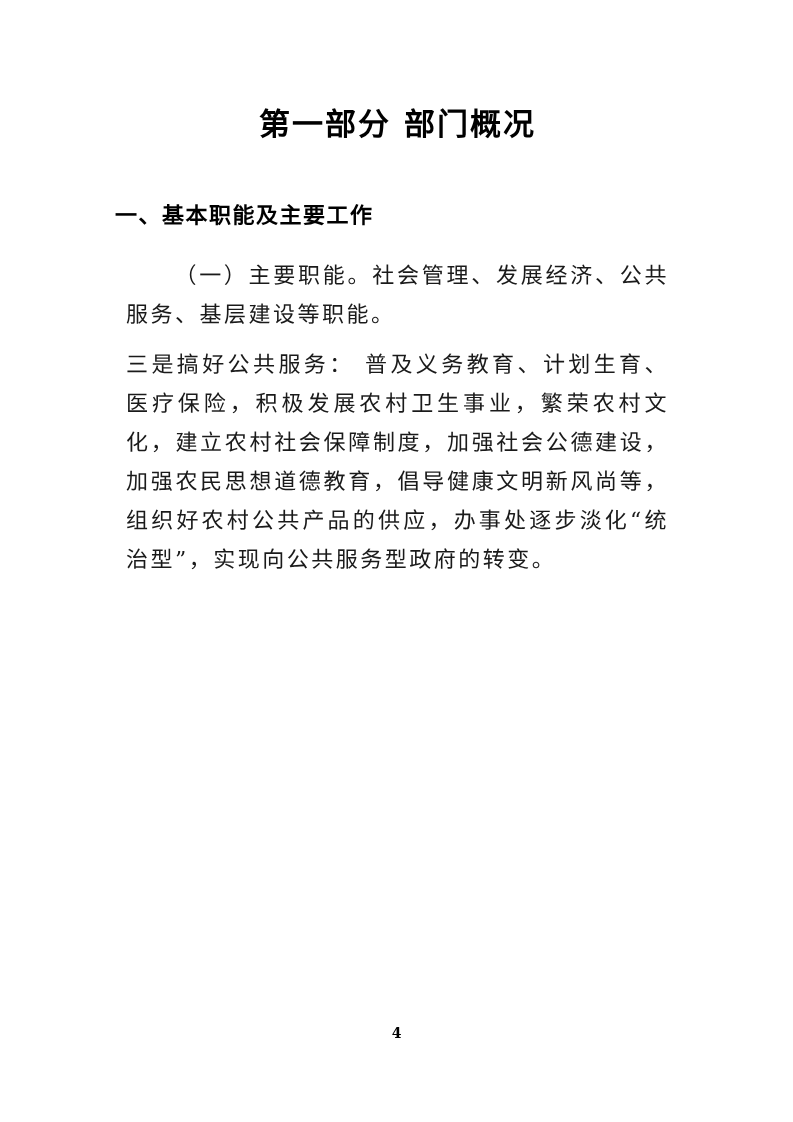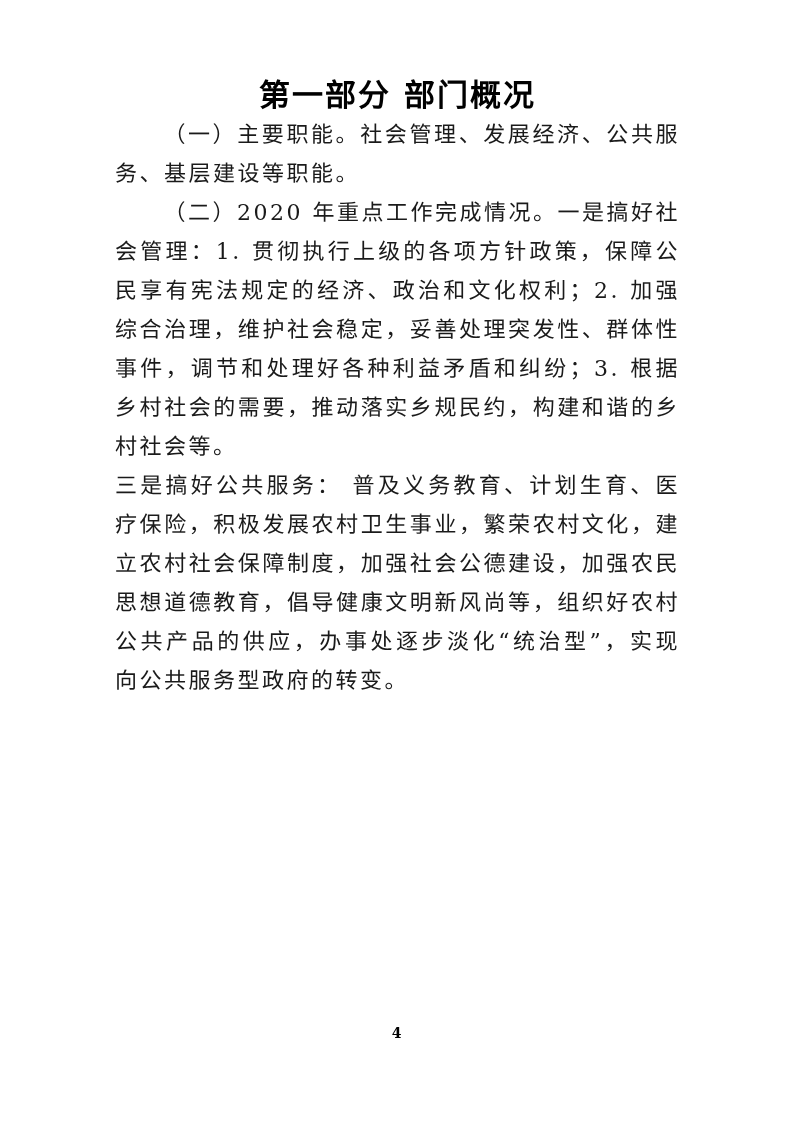--- a/index.html
+++ b/index.html
@@ -12,21 +12,21 @@
     height: 1122px;
     color: #000000;
     font-family: "DejaVu Serif", "Liberation Serif", serif;
     overflow: hidden;
   }
   .page {
     position: relative;
     box-sizing: border-box;
     width: 793px;
     height: 1122px;
-    padding: 75px 113px 0 115px;
+    padding: 104px 113px 0 115px;
     background: #ffffff;
   }
   .doc-title {
     font-family: "DejaVu Sans", "Liberation Sans", sans-serif;
     font-weight: bold;
     font-size: 31px;
     line-height: 40px;
     text-align: center;
     letter-spacing: 2px;
     margin: 0;
@@ -43,21 +43,21 @@
   }
   .body-text {
     font-size: 22px;
     line-height: 39px;
     text-align: justify;
     text-justify: inter-ideograph;
     letter-spacing: 2.5px;
     color: #1a1a1a;
   }
   .para {
-    margin: 0;
+    margin: 11px;
   }
   .para.indent {
     text-indent: 2.2em;
   }
   .page-number {
     position: absolute;
     left: 0;
     right: 0;
     top: 1025px;
     text-align: center;
@@ -67,22 +67,22 @@
     color: #000000;
   }
 </style>
 </head>
 <body>
 
 <div class="page">
 
   <h1 class="doc-title">第一部分 部门概况</h1>
 
+  <h2 class="section-heading">一、基本职能及主要工作</h2>
 
   <div class="body-text">
     <p class="para indent">（一）主要职能。社会管理、发展经济、公共服务、基层建设等职能。</p>
-    <p class="para indent">（二）2020 年重点工作完成情况。一是搞好社会管理：1. 贯彻执行上级的各项方针政策，保障公民享有宪法规定的经济、政治和文化权利；2. 加强综合治理，维护社会稳定，妥善处理突发性、群体性事件，调节和处理好各种利益矛盾和纠纷；3. 根据乡村社会的需要，推动落实乡规民约，构建和谐的乡村社会等。</p>
     <p class="para">三是搞好公共服务：  普及义务教育、计划生育、医疗保险，积极发展农村卫生事业，繁荣农村文化，建立农村社会保障制度，加强社会公德建设，加强农民思想道德教育，倡导健康文明新风尚等，组织好农村公共产品的供应，办事处逐步淡化“统治型”，实现向公共服务型政府的转变。</p>
   </div>
 
   <div class="page-number">4</div>
 
 </div>
 
 </body></html>

